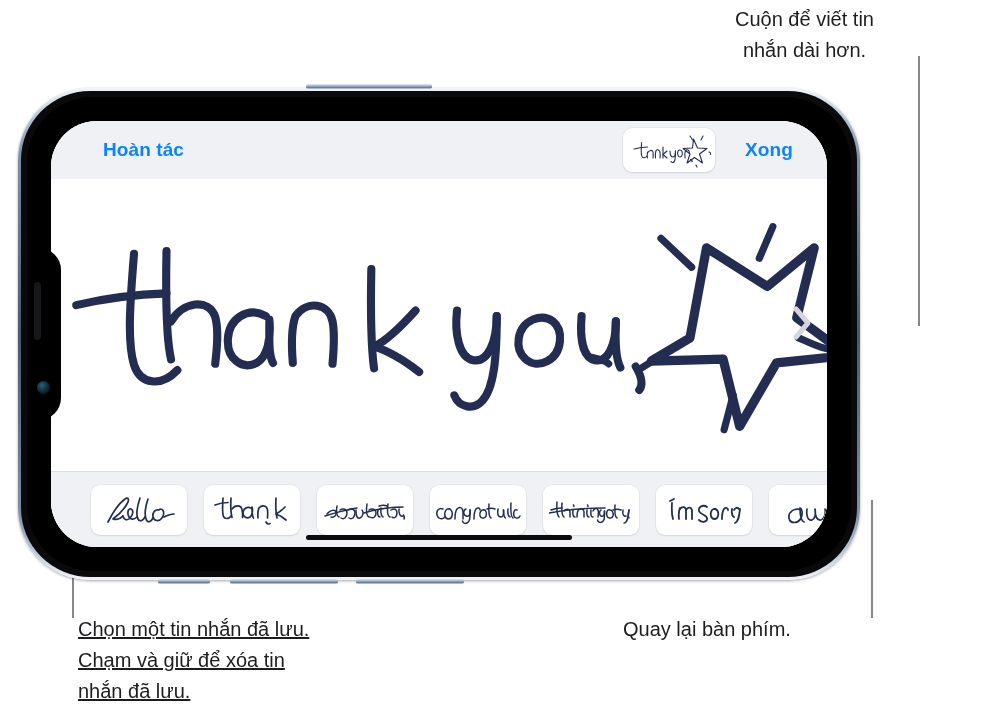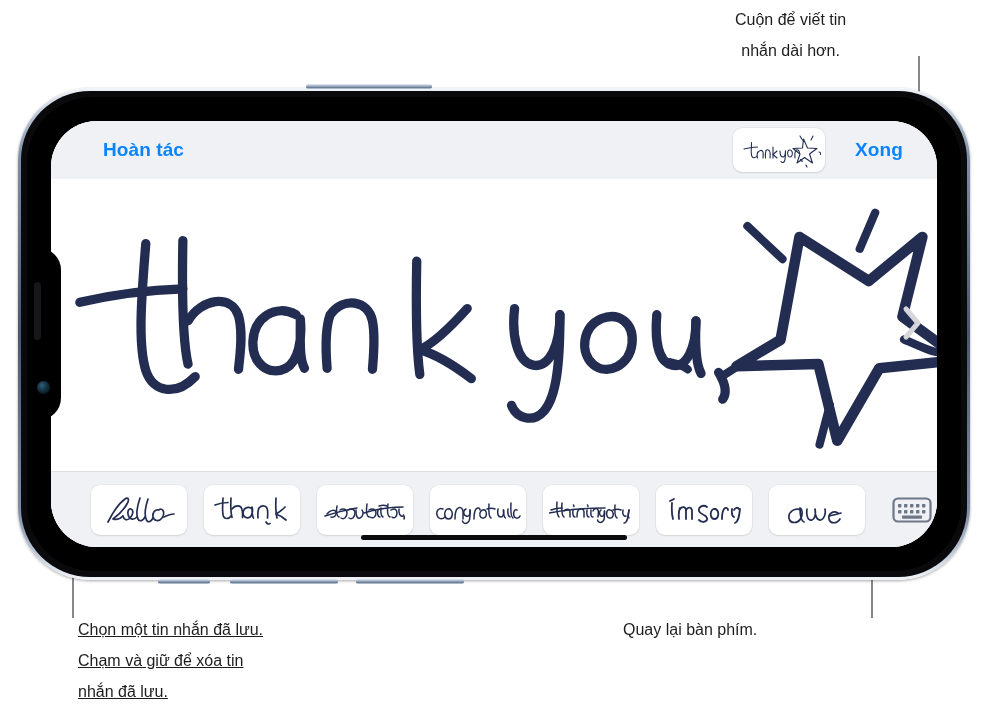--- a/index.html
+++ b/index.html
@@ -9,21 +9,21 @@
     background: #ffffff;
     font-family: "Liberation Sans", sans-serif;
     overflow: hidden;
     position: relative;
   }
 
   
   .callout {
     position: absolute;
     color: #1d1d1f;
-    font-size: 16px;
+    font-size: 20px;
     line-height: 31px;
     white-space: pre-line;
     font-family: "Liberation Sans", sans-serif;
   }
   #callout-top      { top: 4px;   left: 735px; text-align: center; }
   #callout-bottom-l { top: 614px; left: 78px;  text-align: left; text-decoration: underline; }
   #callout-bottom-r { top: 614px; left: 623px; text-align: center; }
 
   .leader {
     position: absolute;
@@ -36,21 +36,21 @@
     position: absolute;
     border: 2px solid #86868b;
     border-right: none;
   }
 
   
   #device {
     position: absolute;
     left: 18px;
     top: 88px;
-    width: 952px;
+    width: 842px;
     height: 492px;
   }
   .frame-outer {
     position: absolute; inset: 0;
     border-radius: 72px;
     background:
       linear-gradient(180deg,#f2f5f9 0%,#b9c5d6 6%,#7e8ea6 14%,#49586e 50%,
                       #7e8ea6 86%,#b9c5d6 94%,#f2f5f9 100%);
     box-shadow: 0 1px 3px rgba(0,0,0,.35);
   }

